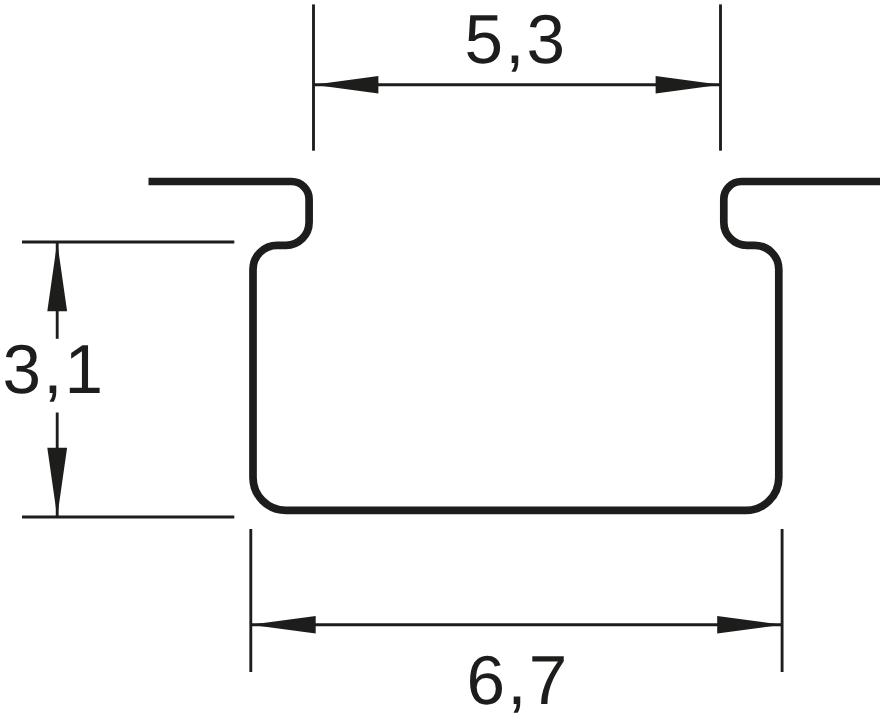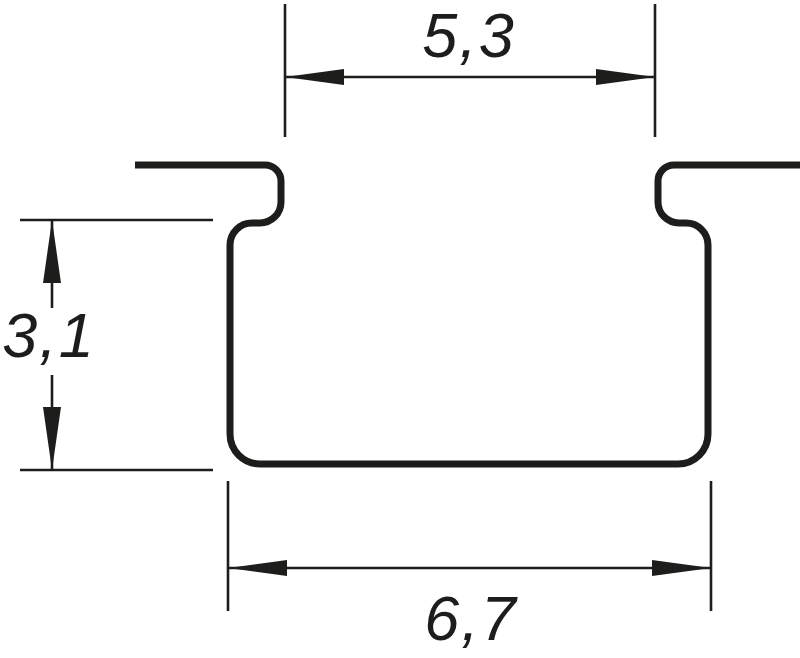--- a/index.html
+++ b/index.html
@@ -1,20 +1,19 @@
 <!DOCTYPE html>
 <html><head>
 <meta charset="utf-8">
 <style>
   html, body { margin: 0; padding: 0; }
   .stage {
     width: 800px; height: 658px;
     position: relative;
     overflow: hidden;
-    font-style: italic;
   }
   svg { display: block; }
   .profile {
     fill: none;
     stroke-width: 7;
     stroke-linecap: butt;
     stroke-linejoin: round;
   }
   .thin {
     fill: none;

